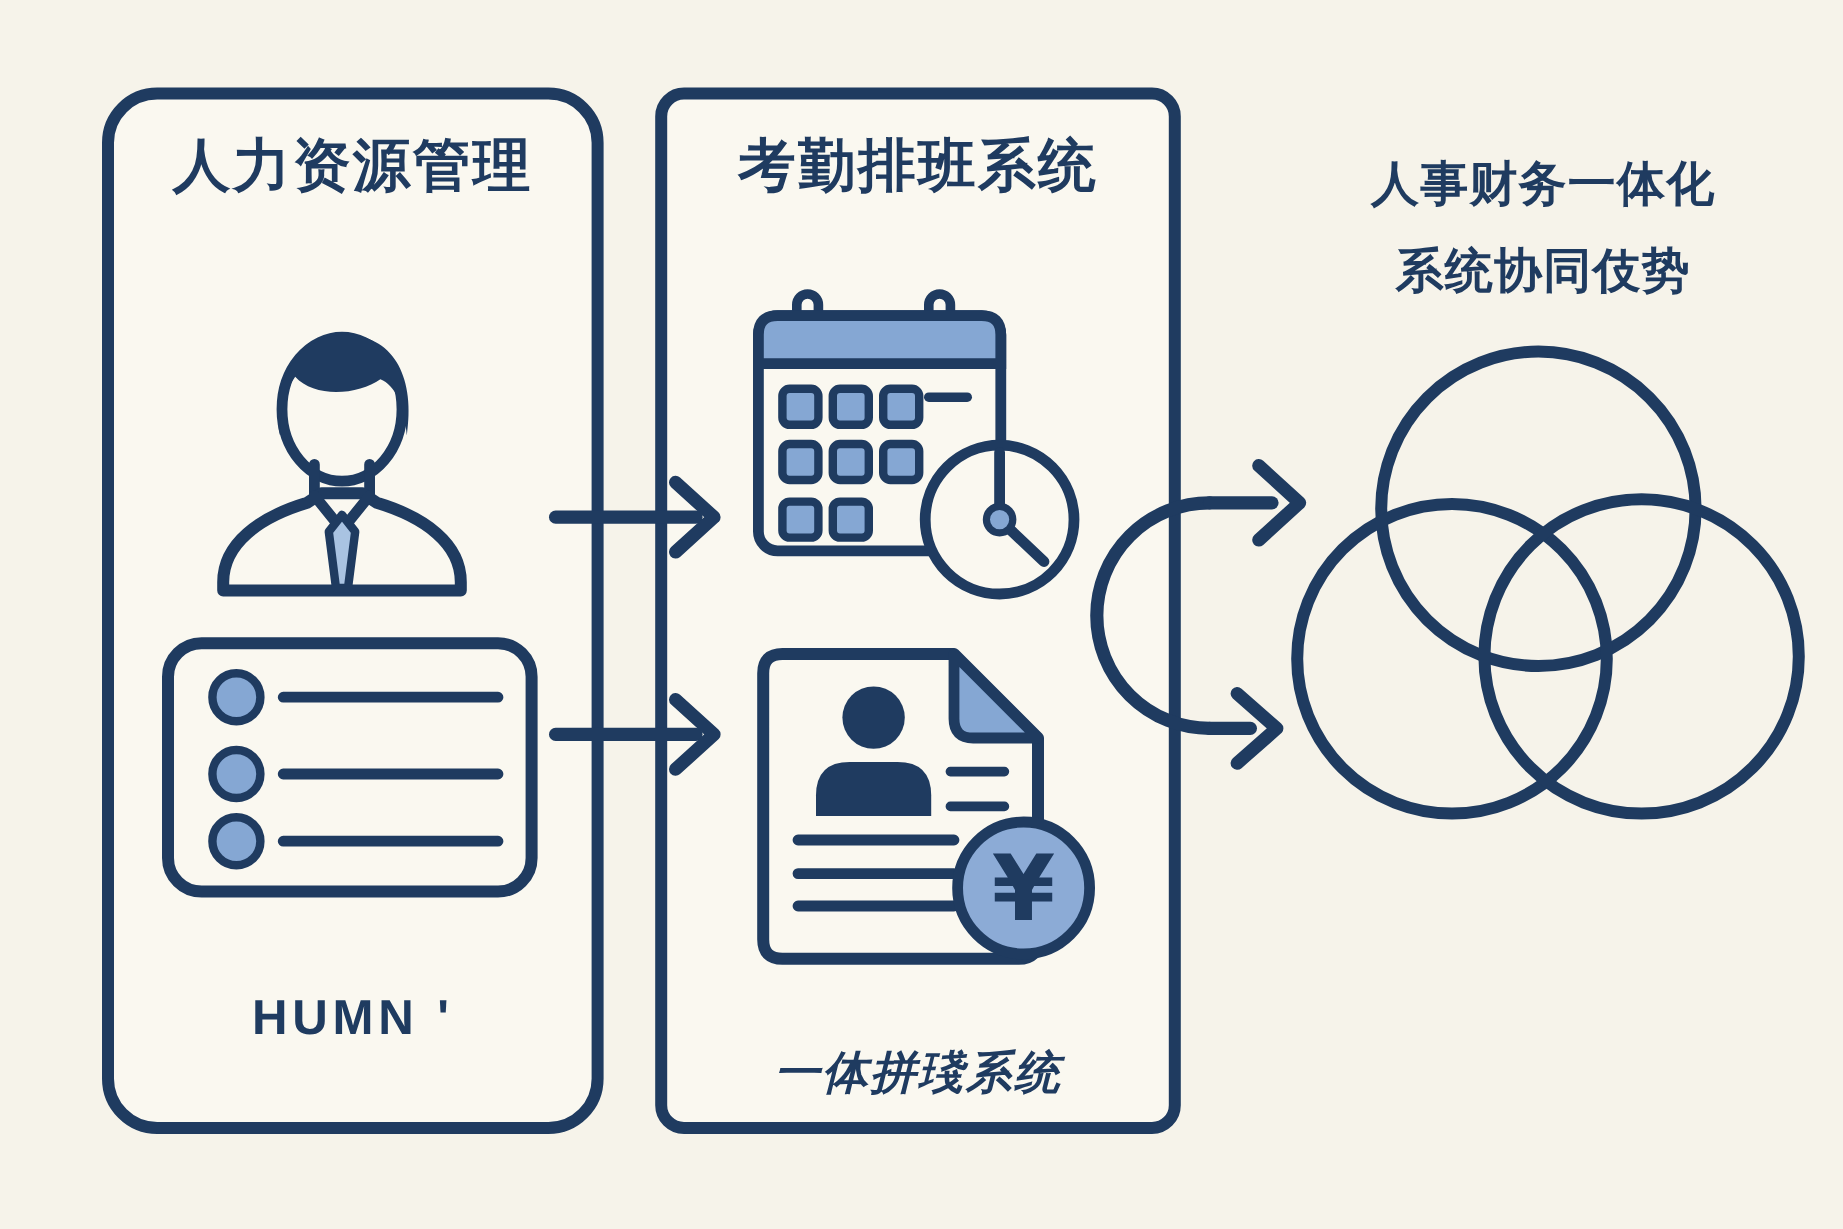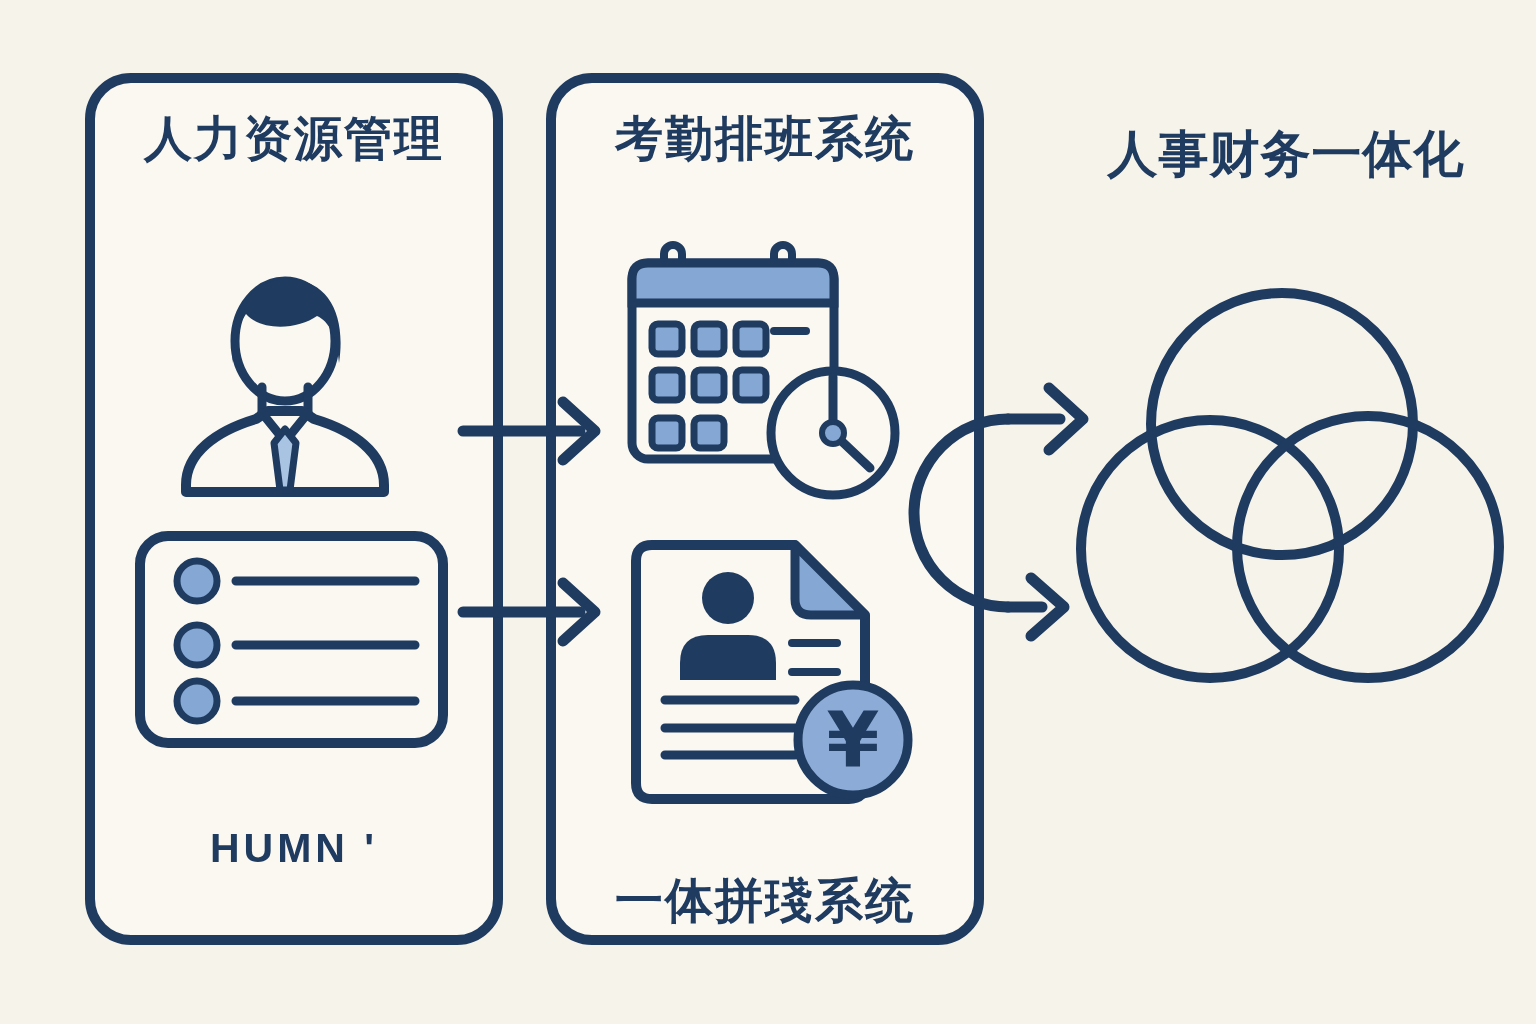--- a/index.html
+++ b/index.html
@@ -15,43 +15,43 @@
   }
   .panel{
     position:absolute;
     box-sizing:border-box;
     border:10px solid var(--navy,#1f3b60);
     border-radius:46px;
     background:var(--panel-background,#faf8f0);
     padding-left:45px;
   }
   .panel-left{left:85px;top:73px;width:418px;height:872px;}
-  .panel-middle{left:546px;top:73px;width:438px;height:872px;}
+  .panel-middle{left:546px;top:73px;width:438px;height:872px;border-radius:24px;}
   .panel-title{
     position:absolute;left:0;top:22px;width:100%;
     text-align:center;
     font-weight:bold;font-size:48px;line-height:68px;
     color:var(--navy,#1f3b60);
     letter-spacing:2px;
   }
   .right-title{
     position:absolute;left:1080px;top:118px;width:412px;
     text-align:center;
-    font-weight:bold;font-size:50px;line-height:72px;
+    font-weight:bold;font-size:40px;line-height:72px;
     color:var(--navy,#1f3b60);
     letter-spacing:1px;
   }
   .footer-label{
     position:absolute;left:0;width:100%;
     text-align:center;
     font-weight:bold;
     color:var(--navy,#1f3b60);
   }
   .footer-humn{top:742px;font-size:41px;letter-spacing:4px;}
-  .footer-mid{top:786px;font-size:48px;letter-spacing:2px;}
+  .footer-mid{top:786px;font-size:38px;letter-spacing:2px;font-style:italic;}
   .abs{position:absolute;}
   svg{display:block;overflow:visible;}
   
   .sn{stroke:var(--navy,#1f3b60);}
   .nf{fill:none;}
   .fp{fill:var(--panel-background,#faf8f0);}
   .fb{fill:var(--light-blue,#85a7d3);}
   .fpb{fill:var(--pale-blue,#a9c3e2);}
   .fcb{fill:var(--coin-blue,#8cabd6);}
   .fn{fill:var(--navy,#1f3b60);}
@@ -144,20 +144,21 @@
 
       <circle class="fcb sn" cx="221" cy="199" r="55" stroke-width="9"></circle>
       <text class="yen-text" x="221" y="226" text-anchor="middle">¥</text>
     </svg>
 
     <div class="footer-label footer-mid">一体拼琖系统</div>
   </div>
 
   <div class="right-title">
     <div>人事财务一体化</div>
+    <div>系统协同伎势</div>
   </div>
 
   <svg class="abs" style="left:1070px;top:285px;" width="440" height="406" viewBox="0 0 440 406">
     <circle class="nf sn" cx="212" cy="139" r="131" stroke-width="10"></circle>
     <circle class="nf sn" cx="140" cy="264" r="129" stroke-width="10"></circle>
     <circle class="nf sn" cx="298" cy="262" r="131" stroke-width="10"></circle>
   </svg>
 
   <svg class="overlay" width="1536" height="1024" viewBox="0 0 1536 1024">
 

